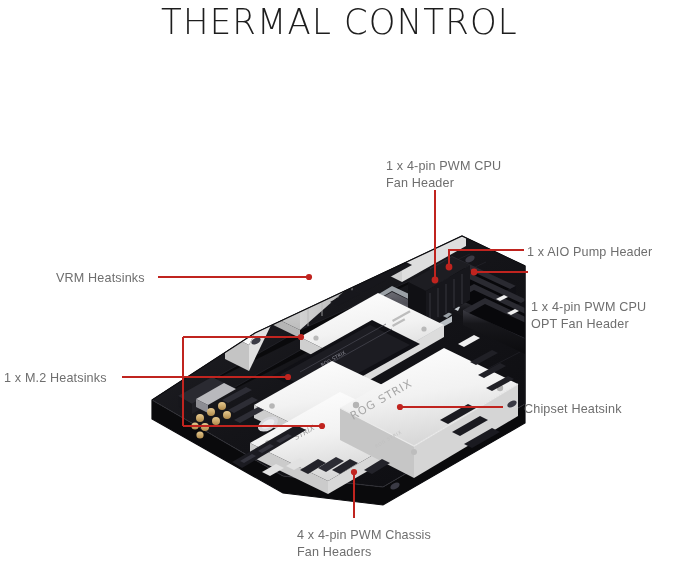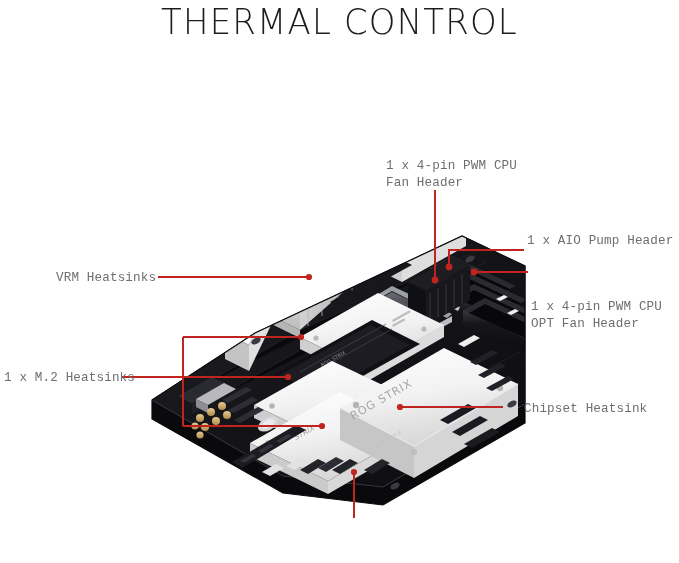--- a/index.html
+++ b/index.html
@@ -15,21 +15,21 @@
     font-family:"DejaVu Sans","Liberation Sans",sans-serif;
     font-weight:400;line-height:44px;
     -webkit-text-stroke:0px;
     transform:scaleX(0.97);
   }
   
   .title span{font-weight:300;}
 
   .lbl{
     position:absolute;color:#6e6e6e;font-size:12.6px;line-height:16.5px;
-    font-family:Liberation Mono, monospace;
+    font-family:Liberation Sans, sans-serif;
     font-weight:400;white-space:pre-line;letter-spacing:0.15px;
   }
 
   svg.board{position:absolute;left:0;top:0;}
   svg.leaders{position:absolute;left:0;top:0;pointer-events:none;}
 </style>
 </head>
 <body>
 
 <div id="stage">
@@ -387,25 +387,27 @@
       <circle cx="288" cy="377" r="3.1"></circle>
       <circle cx="322" cy="426" r="3.1"></circle>
       <circle cx="400" cy="407" r="3.1"></circle>
       <circle cx="354" cy="472" r="3.1"></circle>
     </g>
   </svg>
 
   <div class="lbl" style="left:386px;top:158px;">1 x 4-pin PWM CPU
 Fan Header</div>
 
-  <div class="lbl" style="left:527px;top:233px;">1 x AIO Pump Header</div>
+  <div class="lbl" style="left:527px;top:244px;">1 x AIO Pump Header</div>
 
   <div class="lbl" style="left:531px;top:299px;">1 x 4-pin PWM CPU
 OPT Fan Header</div>
 
   <div class="lbl" style="left:56px;top:270px;">VRM Heatsinks</div>
 
   <div class="lbl" style="left:4px;top:370px;">1 x M.2 Heatsinks</div>
 
   <div class="lbl" style="left:524px;top:401px;">Chipset Heatsink</div>
 
+  <div class="lbl" style="left:297px;top:527px;">4 x 4-pin PWM Chassis
+Fan Headers</div>
 
 </div>
 
 </body></html>

